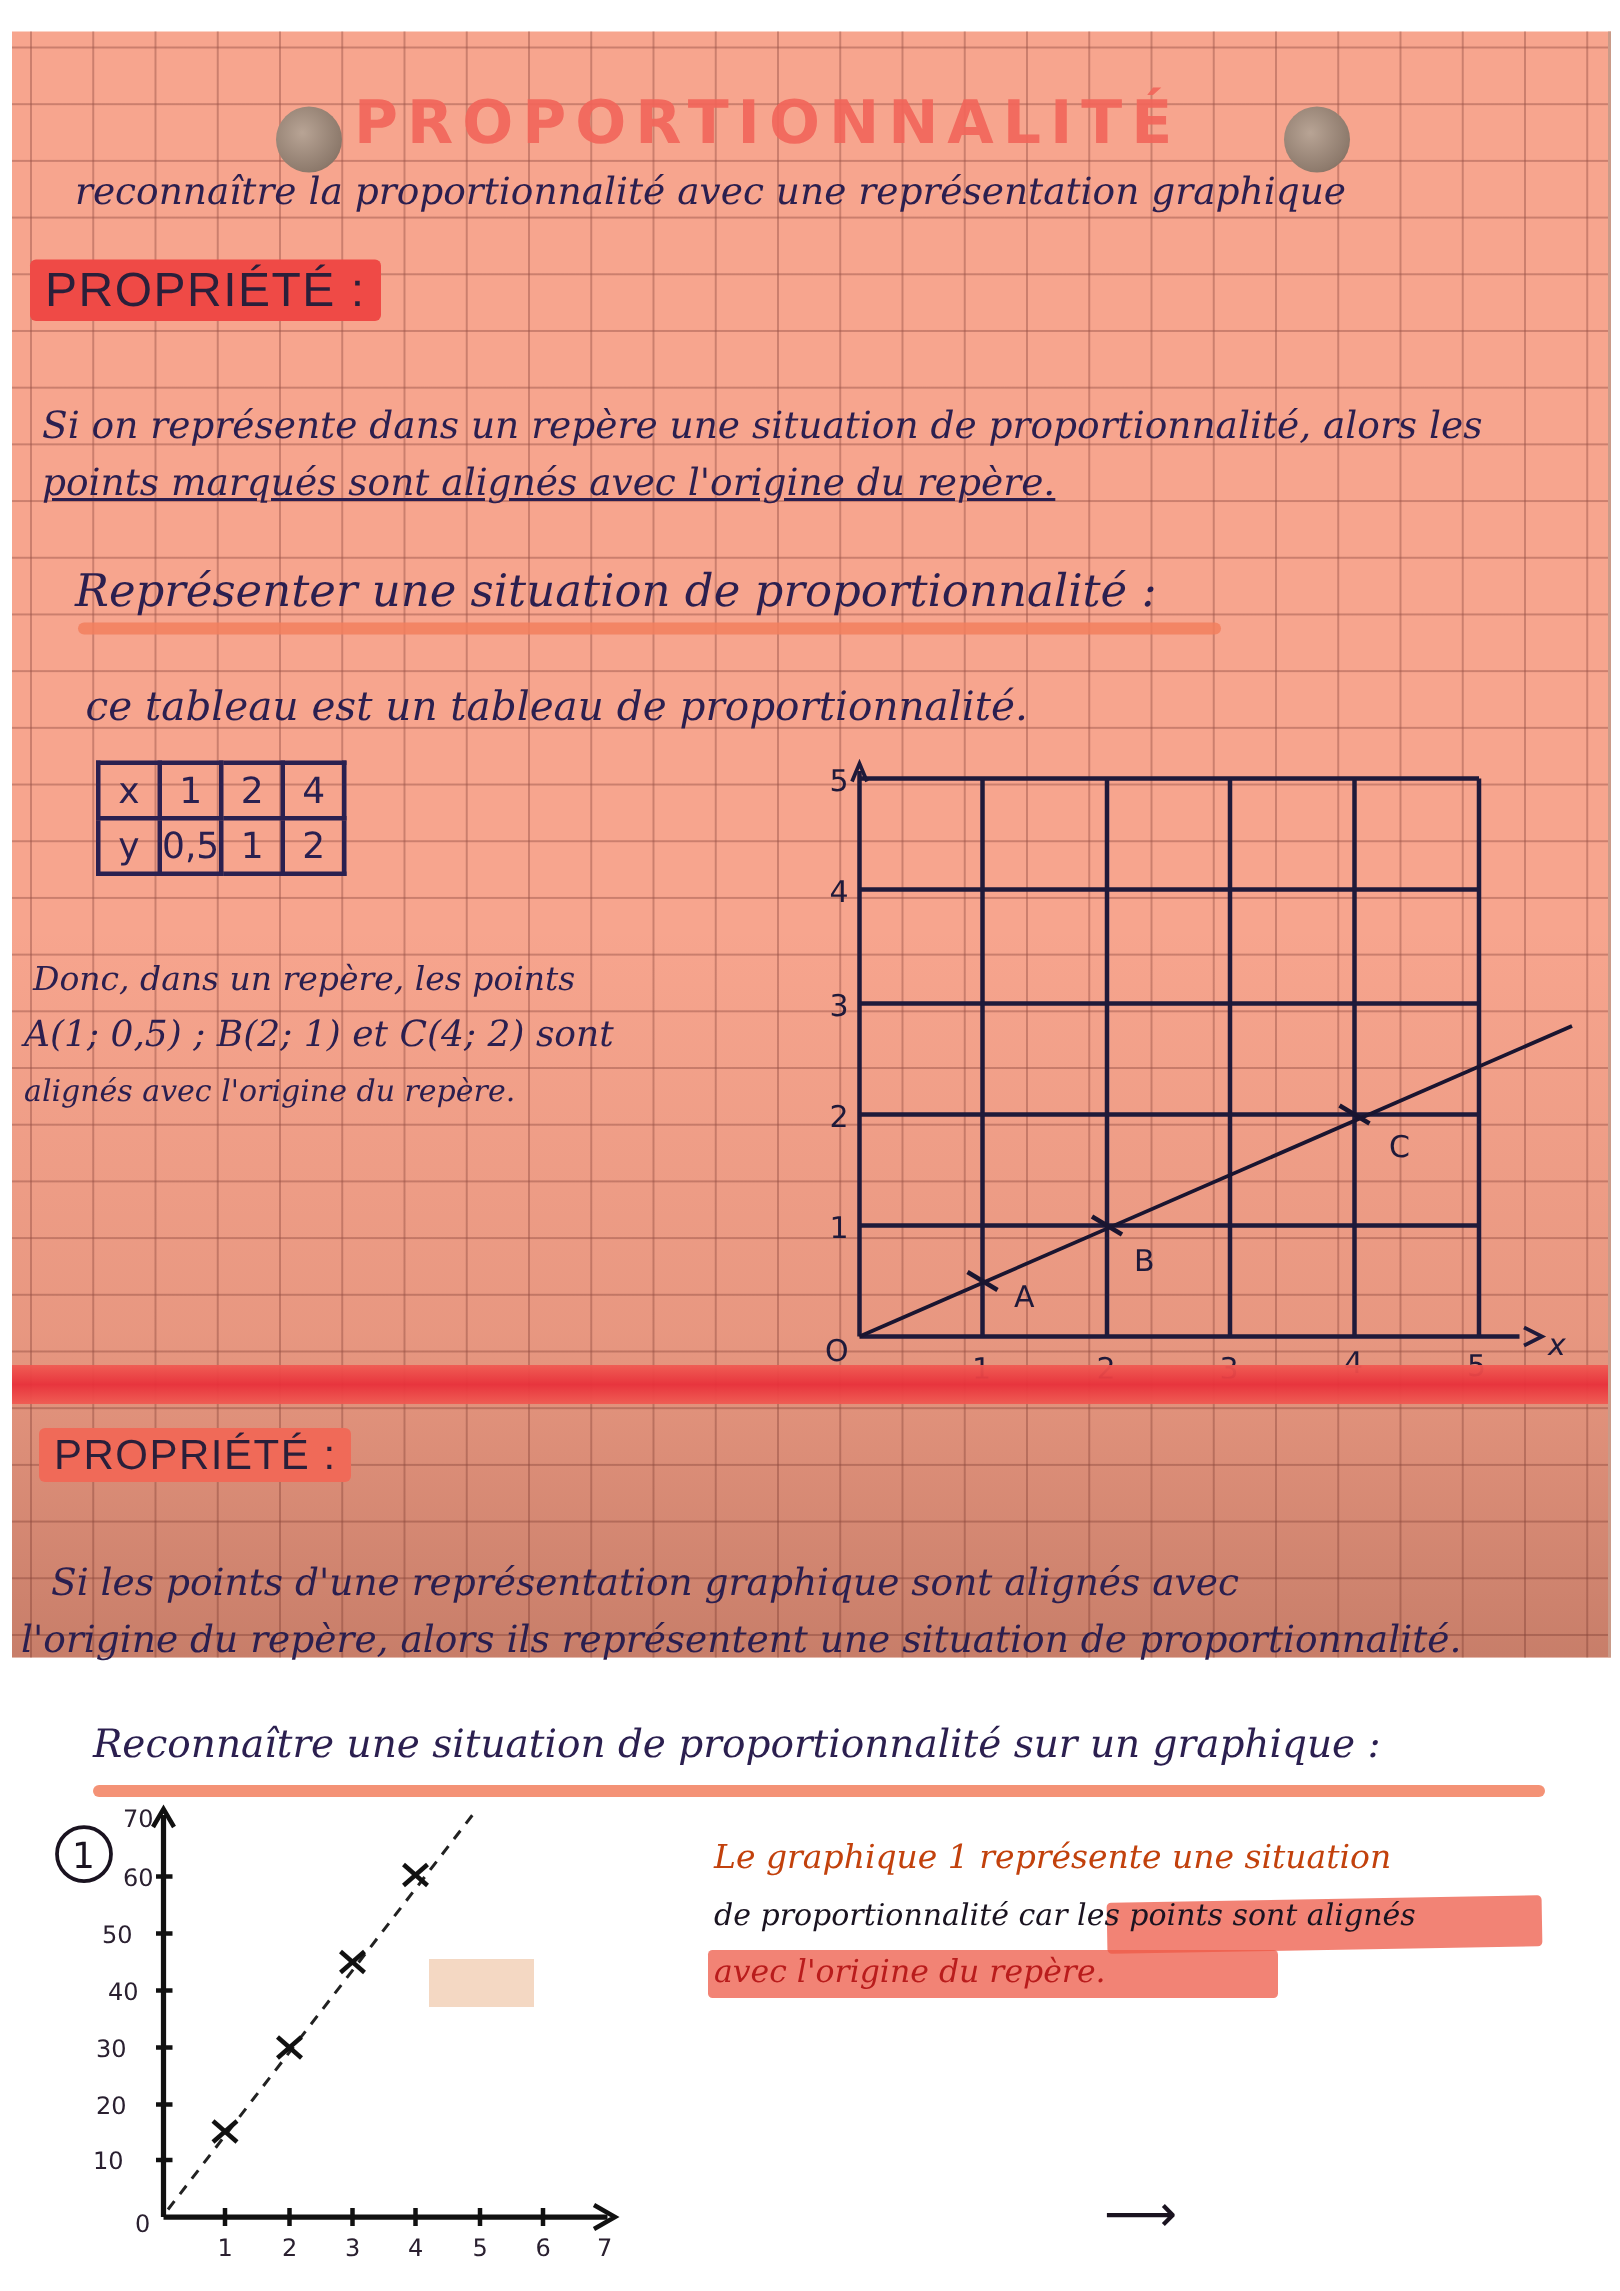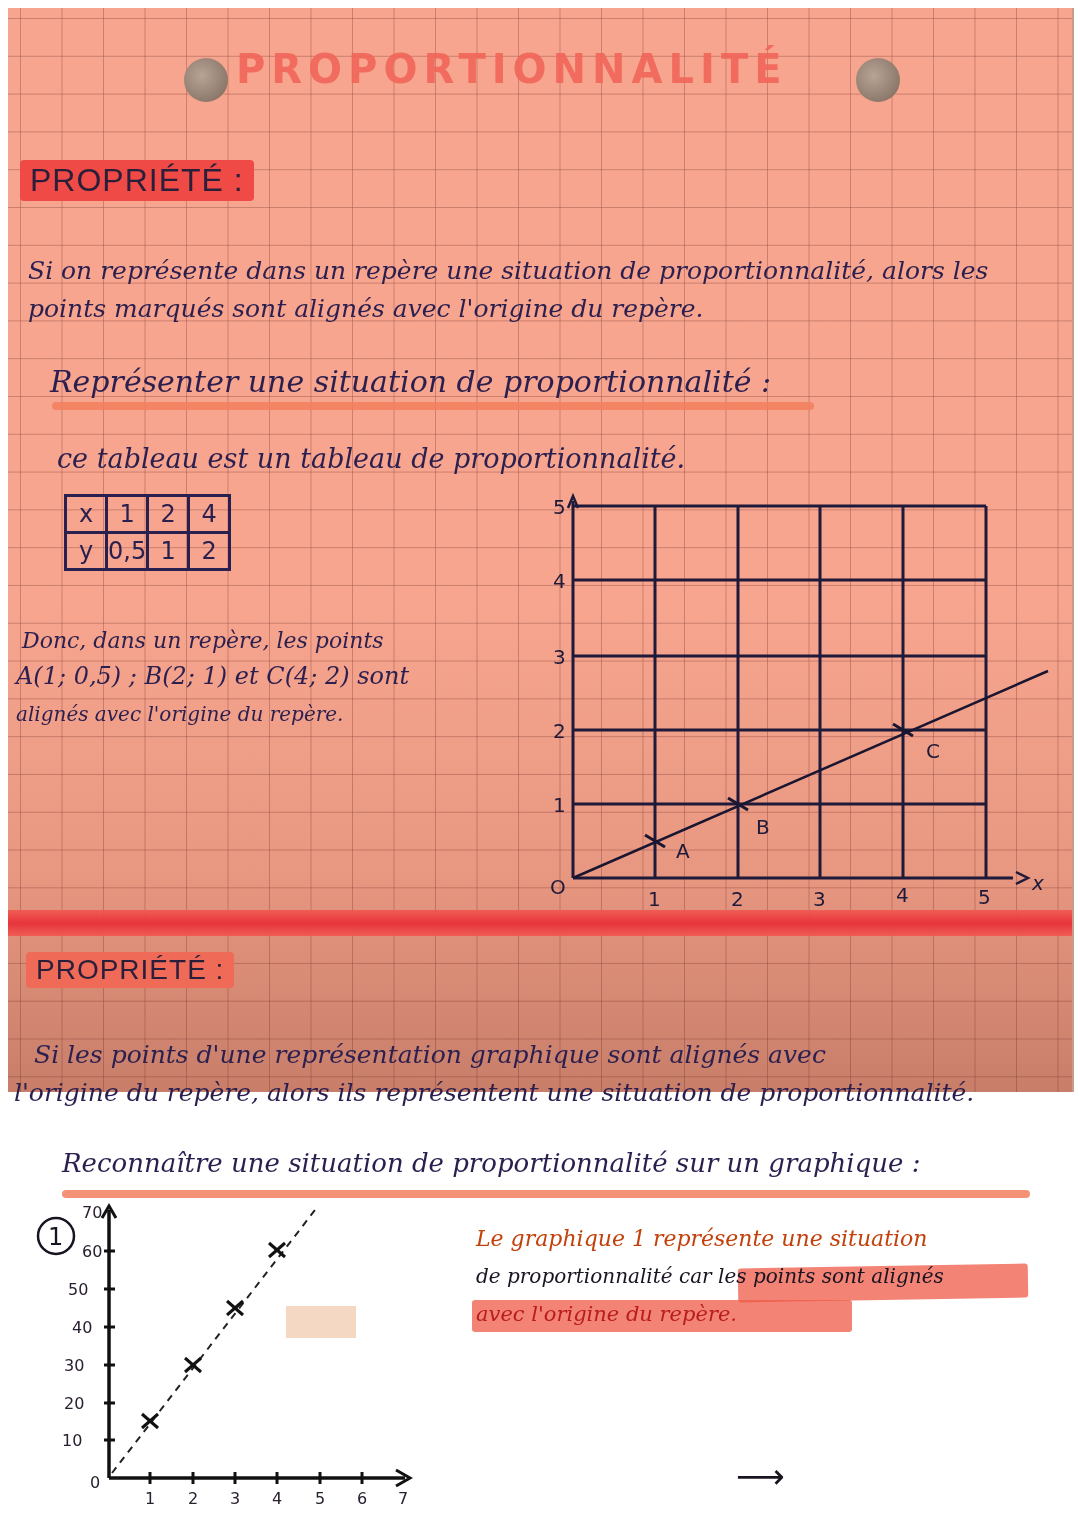--- a/index.html
+++ b/index.html
@@ -1,18 +1,18 @@
 <!DOCTYPE html>
 <html><head>
 <meta charset="utf-8">
 <style>
   html,body{margin:0;padding:0;background:#ffffff;}
   body{width:1080px;height:1527px;position:relative;overflow:hidden;font-family:"DejaVu Serif",serif;}
   .page{
-    position:absolute;left:8px;top:8px;width:1064px;height:1084px;
+    position:absolute;left:8px;top:21px;width:1064px;height:1084px;
     background-color:#f7a58e;
     background-image:
       linear-gradient(to bottom, rgba(255,255,255,0) 0%, rgba(255,255,255,0) 55%, rgba(120,50,30,0.12) 80%, rgba(90,35,20,0.30) 100%),
       linear-gradient(to right, rgba(150,80,70,0.45) 1px, transparent 1px),
       linear-gradient(to bottom, rgba(150,80,70,0.45) 1px, transparent 1px);
     background-size:100% 100%, 41.5px 41.5px, 41.5px 37.8px;
     background-position:0 0, 12px 0, 0 10px;
     border-right:2px solid #c99a88;
   }
   .hole{position:absolute;width:44px;height:44px;border-radius:50%;
@@ -37,24 +37,25 @@
 </style>
 </head>
 <body>
 
 <div class="page">
 
   <div class="hole" style="left:176px;top:50px;"></div>
   <div class="hole" style="left:848px;top:50px;"></div>
 
   <div class="abs title" style="left:228px;top:38px;">PROPORTIONNALITÉ</div>
+  <div class="abs ink subtitle" style="left:42px;top:92px;">reconnaître la proportionnalité avec une représentation graphique</div>
 
   <div class="abs prop-label hl-red" style="left:12px;top:152px;">PROPRIÉTÉ :</div>
   <div class="abs ink para" style="left:20px;top:244px;">Si on représente dans un repère une situation de proportionnalité, alors les</div>
-  <div class="abs ink para" style="left:20px;top:282px;">points marqués sont alignés avec l'origine du repère.</div>
+  <div class="abs ink para" style="left:20px;top:282px;text-decoration:underline;">points marqués sont alignés avec l'origine du repère.</div>
 
   <div class="abs ink section" style="left:42px;top:356px;">Représenter une situation de proportionnalité :</div>
   <div class="wavy" style="left:44px;top:394px;width:762px;"></div>
 
   <div class="abs ink para" style="left:20px;top:432px;font-size:27px;margin-left:29px;">ce tableau est un tableau de proportionnalité.</div>
 
   <table class="vt" style="left:56px;top:486px;">
     <tbody>
         <tr>
       <td>x</td>

